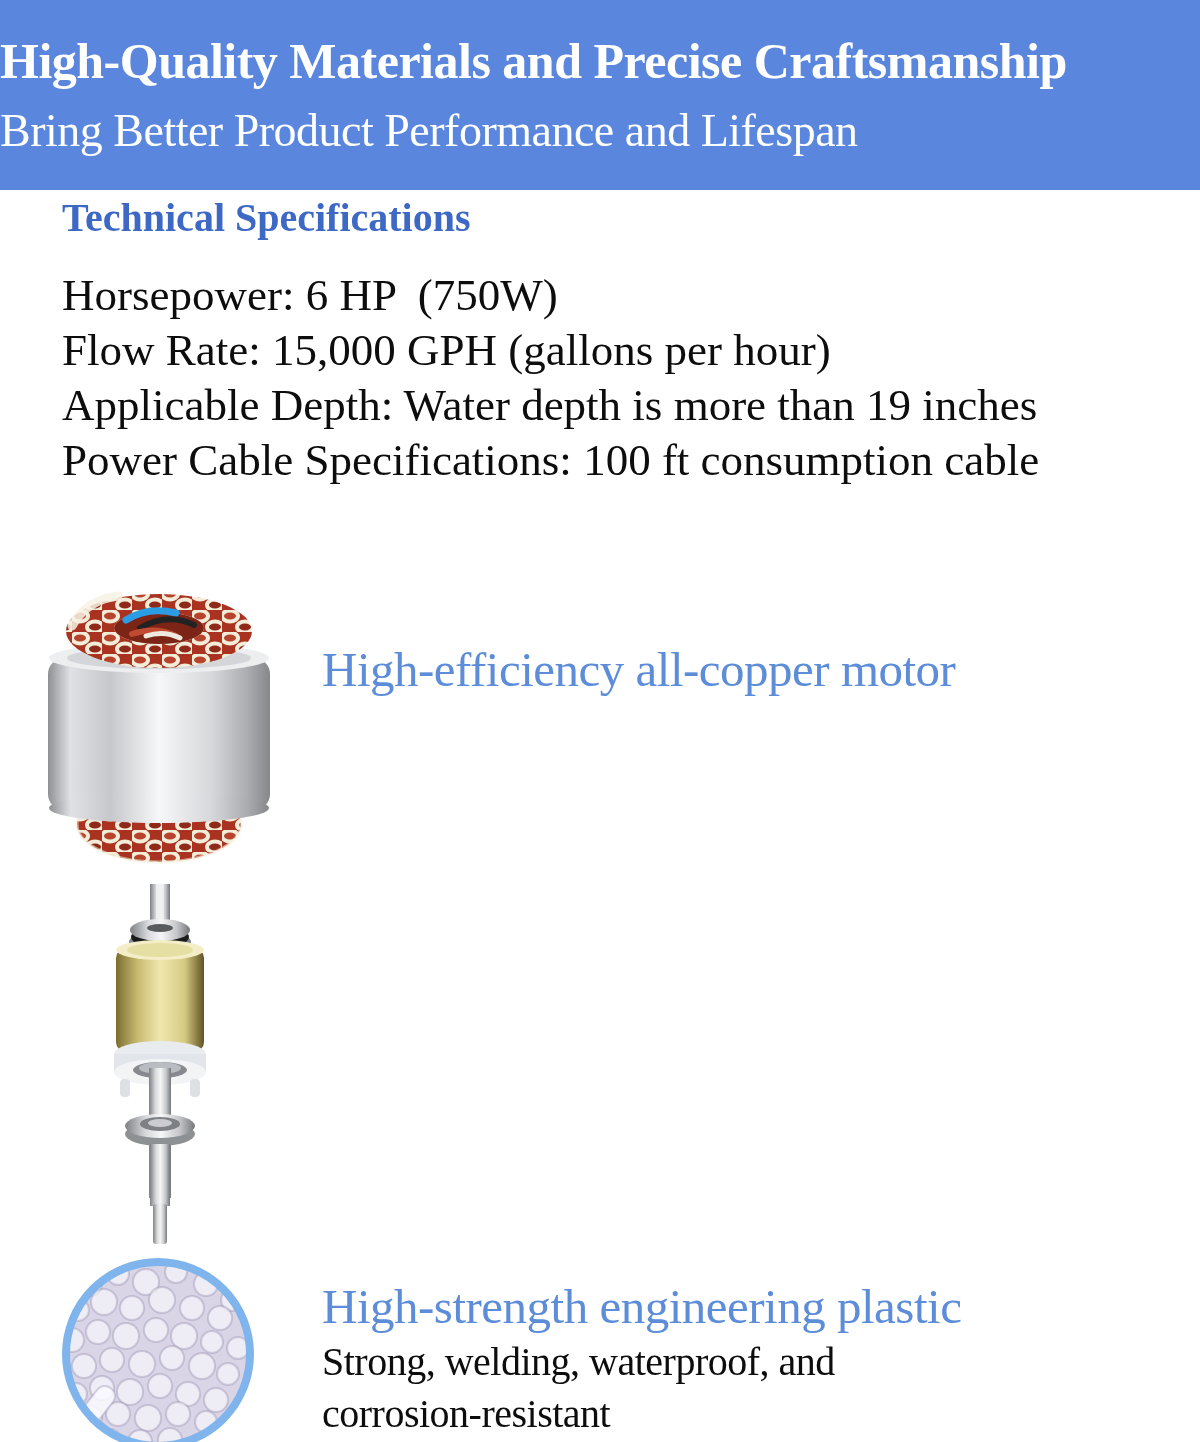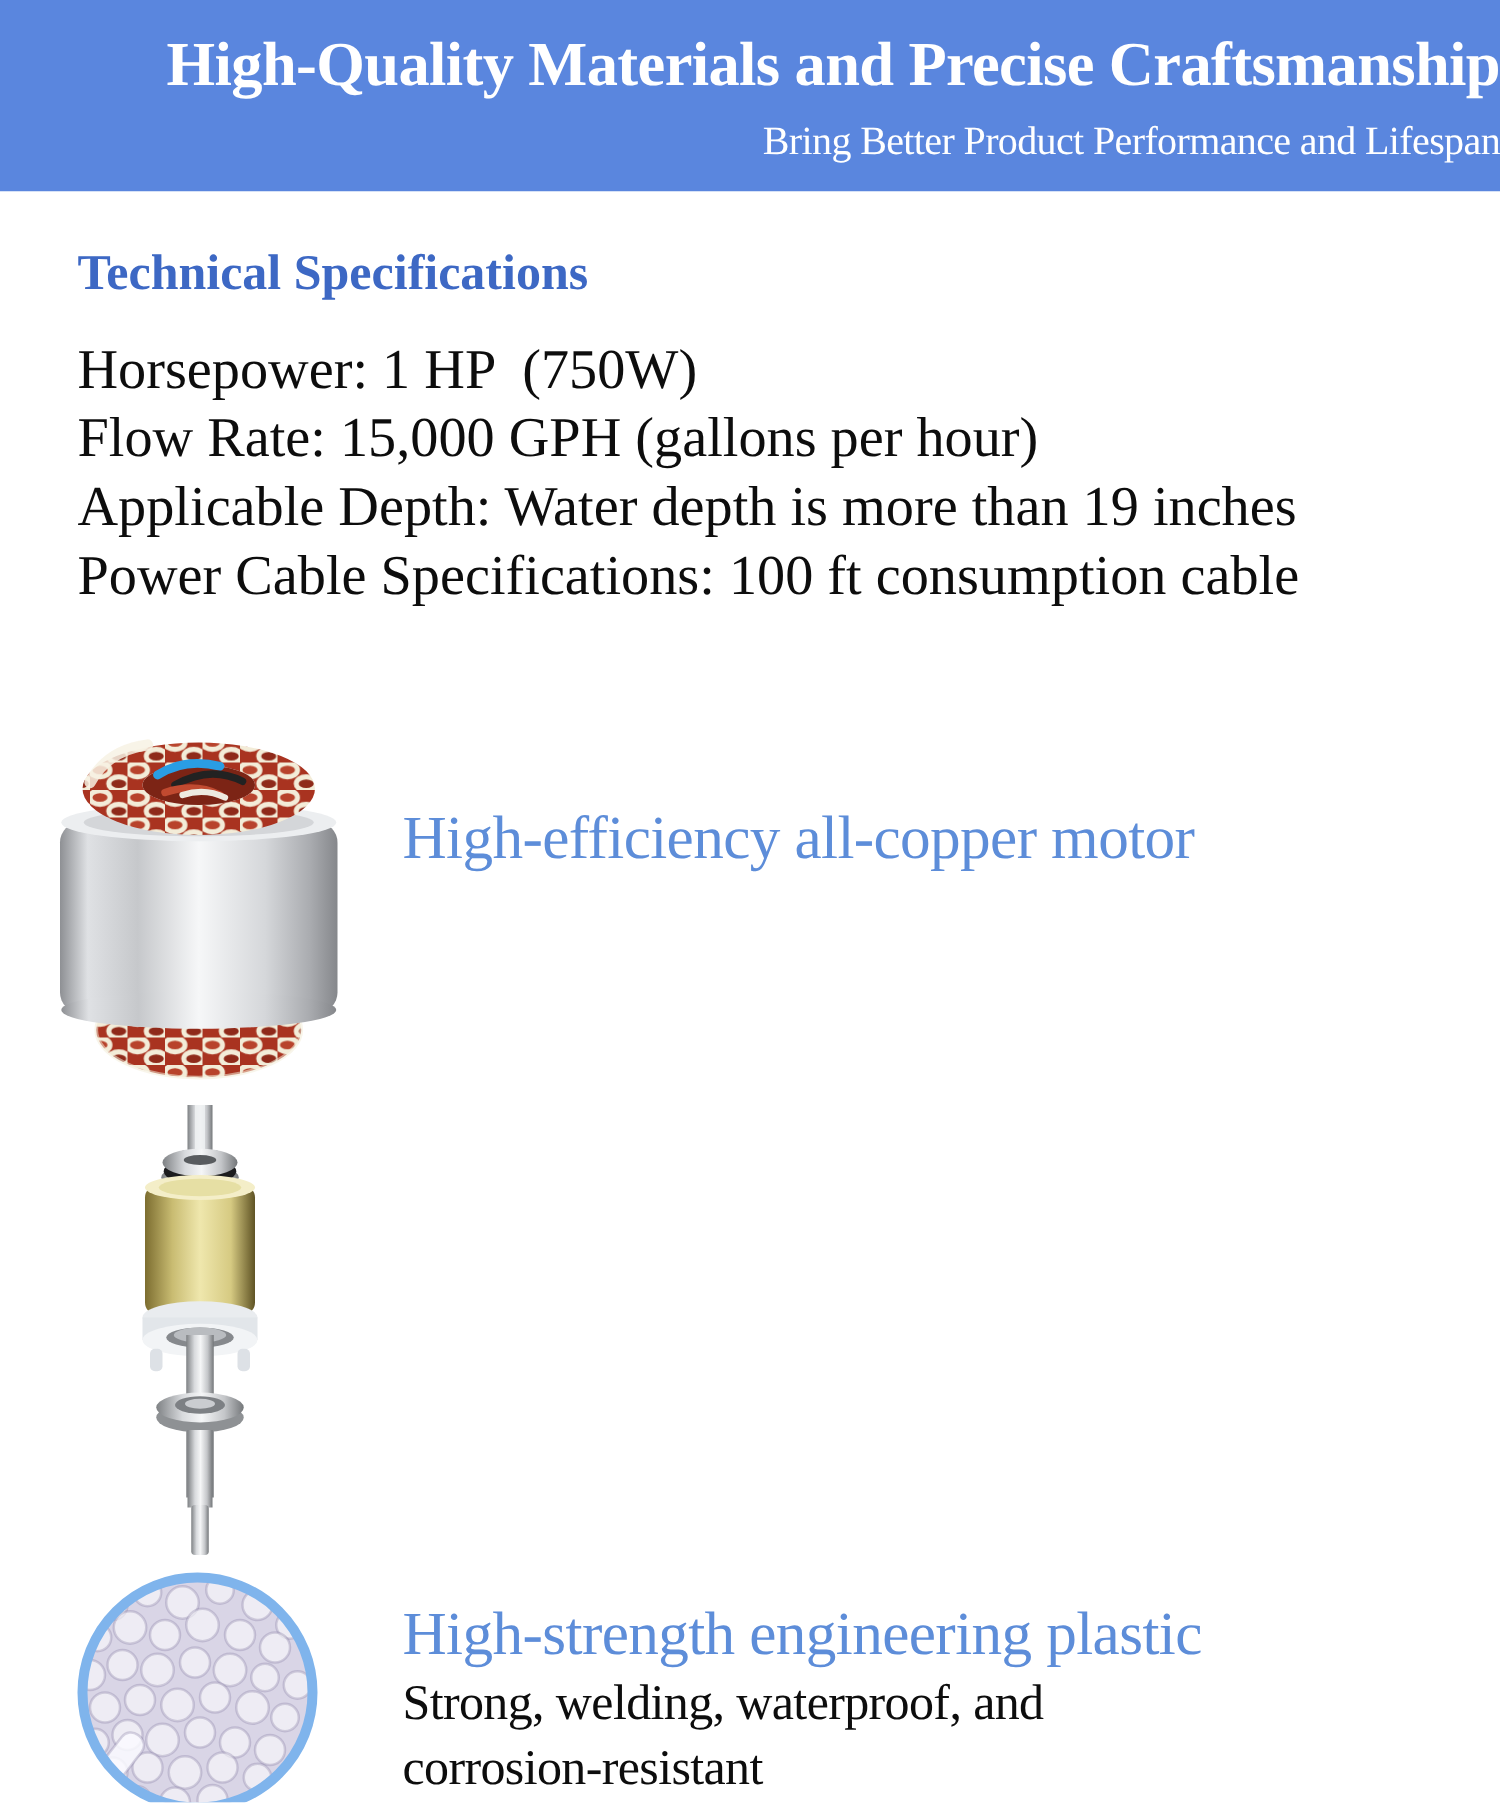--- a/index.html
+++ b/index.html
@@ -8,38 +8,38 @@
     width: 1200px;
     height: 1442px;
     overflow: hidden;
     background: #ffffff;
     font-family: "Liberation Serif", serif;
   }
   
   .banner {
     position: absolute;
     left: 0; top: 0;
-    width: 1200px; height: 153px;
+    width: 1200px; height: 190px;
     background: #5a86de;
     color: #ffffff;
     display: flex;
     flex-direction: column;
-    align-items: flex-end;
+    align-items: flex-start;
     justify-content: center;
     text-align: center;
   }
   .banner-title {
     font-size: 50px;
     font-weight: bold;
     line-height: 1.12;
     letter-spacing: -0.5px;
     white-space: nowrap;
   }
   .banner-subtitle {
-    font-size: 32px;
+    font-size: 46px;
     font-weight: normal;
     line-height: 1.12;
     letter-spacing: -0.5px;
     white-space: nowrap;
     margin-top: 16px;
   }
   
   .tech-heading {
     position: absolute;
     left: 62px; top: 196px;
@@ -86,21 +86,21 @@
 
 <div class="page">
 
   <div class="banner">
     <div class="banner-title">High-Quality Materials and Precise Craftsmanship</div>
     <div class="banner-subtitle">Bring Better Product Performance and Lifespan</div>
   </div>
 
   <div class="tech-heading">Technical Specifications</div>
   <div class="specs">
-    <div class="spec-line">Horsepower: 1 HP  (750W)</div>
+    <div class="spec-line">Horsepower: 6 HP  (750W)</div>
     <div class="spec-line">Flow Rate: 15,000 GPH (gallons per hour)</div>
     <div class="spec-line">Applicable Depth: Water depth is more than 19 inches</div>
     <div class="spec-line">Power Cable Specifications: 100 ft consumption cable</div>
   </div>
 
   <div class="feature-icon icon-motor">
     <svg viewBox="0 0 235 282" width="235" height="282" role="img">
       <defs>
         <linearGradient id="steelBody" x1="0" y1="0" x2="1" y2="0">
           <stop offset="0" stop-color="#8e9094"></stop>

